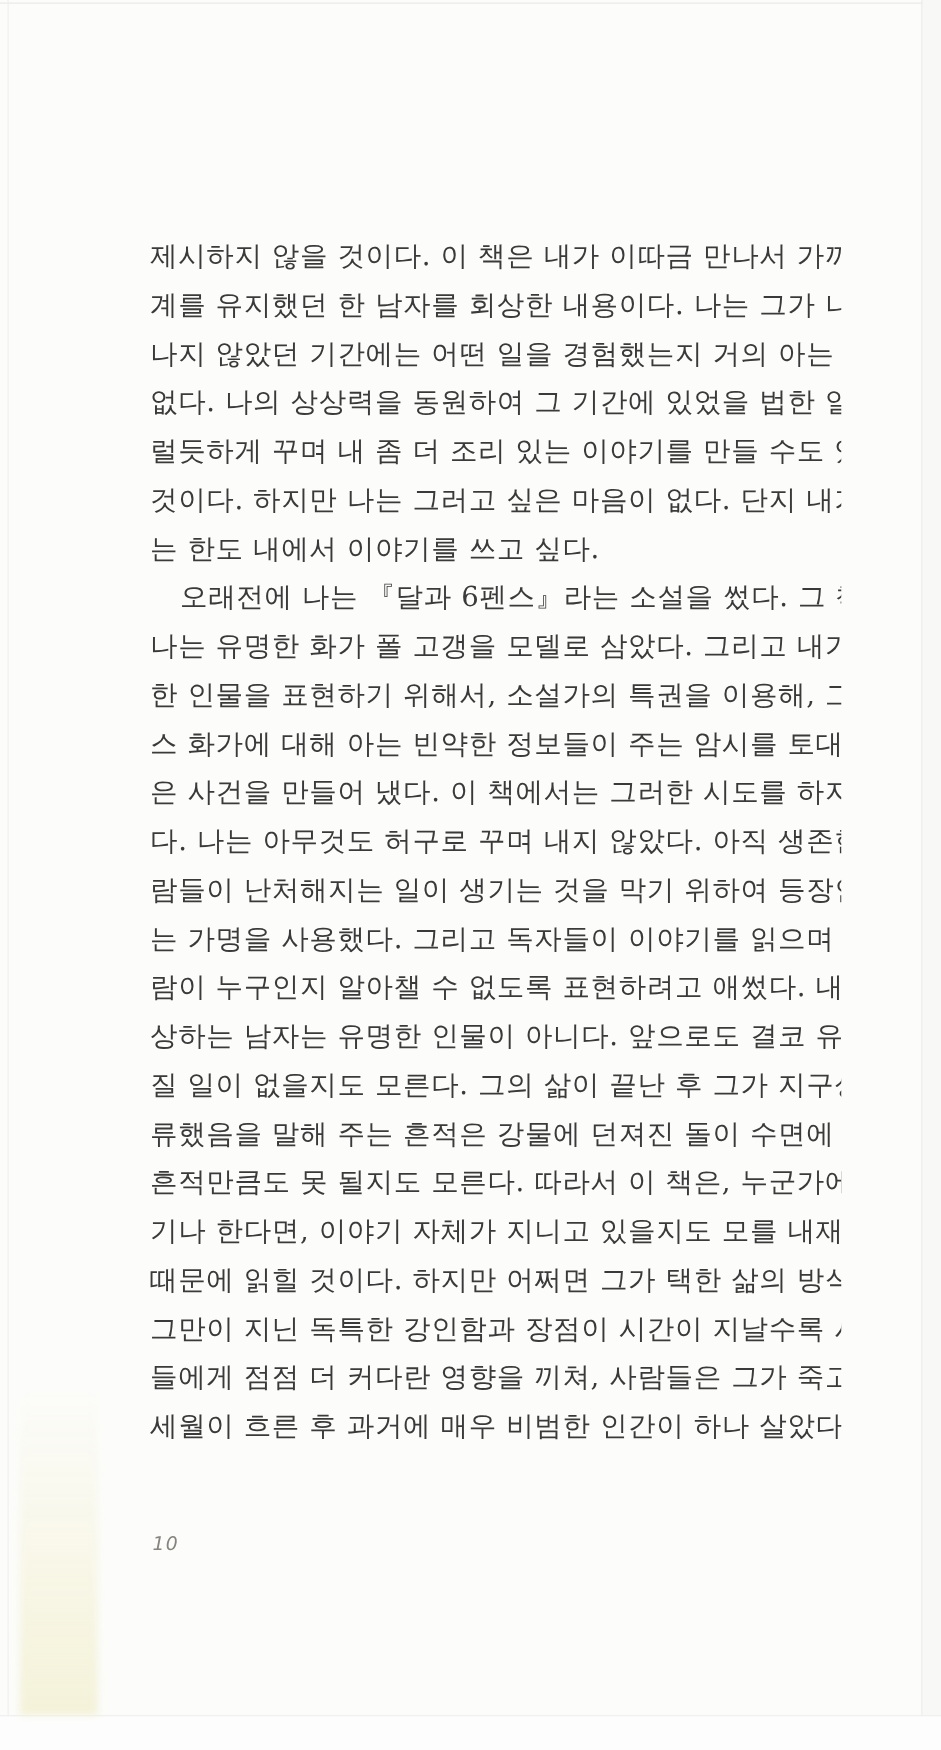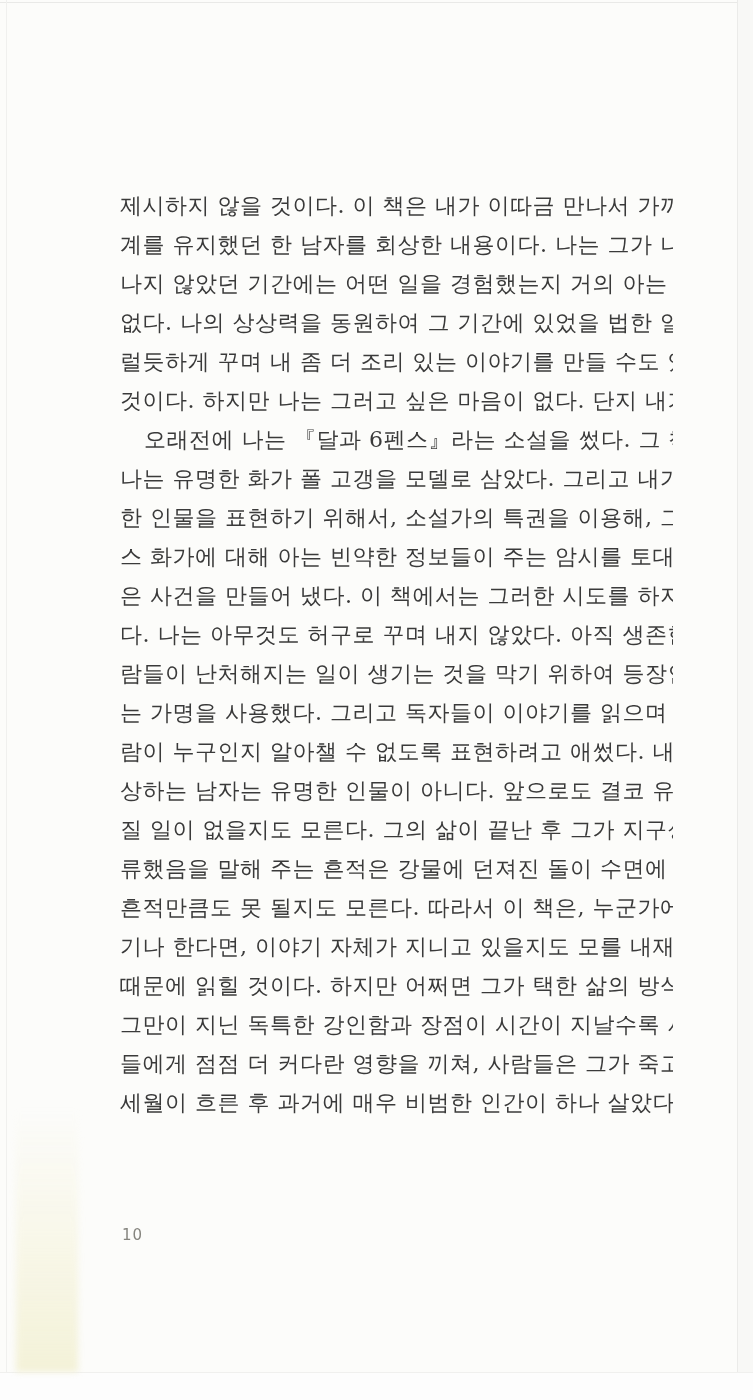--- a/index.html
+++ b/index.html
@@ -82,20 +82,21 @@
     padding-left: 24px;
   }
   .page-number {
     position: absolute;
     left: 122px;
     top: 1226px;
     font-size: 15px;
     letter-spacing: 1px;
     color: var(--page-number);
     font-family: "DejaVu Sans", "Liberation Sans", sans-serif;
+    font-style: italic;
   }
 </style>
 </head>
 <body>
 
 <div class="scan">
   <div class="edge-top"></div>
   <div class="edge-left"></div>
   <div class="edge-right-shade"></div>
   <div class="edge-right-line"></div>
@@ -104,20 +105,21 @@
   <div class="cream-wedge"></div>
 
   <div class="page-text">
       <div>
         <div class="line">제시하지 않을 것이다. 이 책은 내가 이따금 만나서 가까운 관</div>
         <div class="line">계를 유지했던 한 남자를 회상한 내용이다. 나는 그가 나와 만</div>
         <div class="line">나지 않았던 기간에는 어떤 일을 경험했는지 거의 아는 바가</div>
         <div class="line">없다. 나의 상상력을 동원하여 그 기간에 있었을 법한 일을 그</div>
         <div class="line">럴듯하게 꾸며 내 좀 더 조리 있는 이야기를 만들 수도 있을</div>
         <div class="line">것이다. 하지만 나는 그러고 싶은 마음이 없다. 단지 내가 아</div>
+        <div class="line last">는 한도 내에서 이야기를 쓰고 싶다.</div>
       </div>
       <div>
         <div class="line indent">오래전에 나는 『달과 6펜스』라는 소설을 썼다. 그 책에서</div>
         <div class="line">나는 유명한 화가 폴 고갱을 모델로 삼았다. 그리고 내가 창조</div>
         <div class="line">한 인물을 표현하기 위해서, 소설가의 특권을 이용해, 그 프랑</div>
         <div class="line">스 화가에 대해 아는 빈약한 정보들이 주는 암시를 토대로 많</div>
         <div class="line">은 사건을 만들어 냈다. 이 책에서는 그러한 시도를 하지 않았</div>
         <div class="line">다. 나는 아무것도 허구로 꾸며 내지 않았다. 아직 생존한 사</div>
         <div class="line">람들이 난처해지는 일이 생기는 것을 막기 위하여 등장인물에</div>
         <div class="line">는 가명을 사용했다. 그리고 독자들이 이야기를 읽으며 그 사</div>

